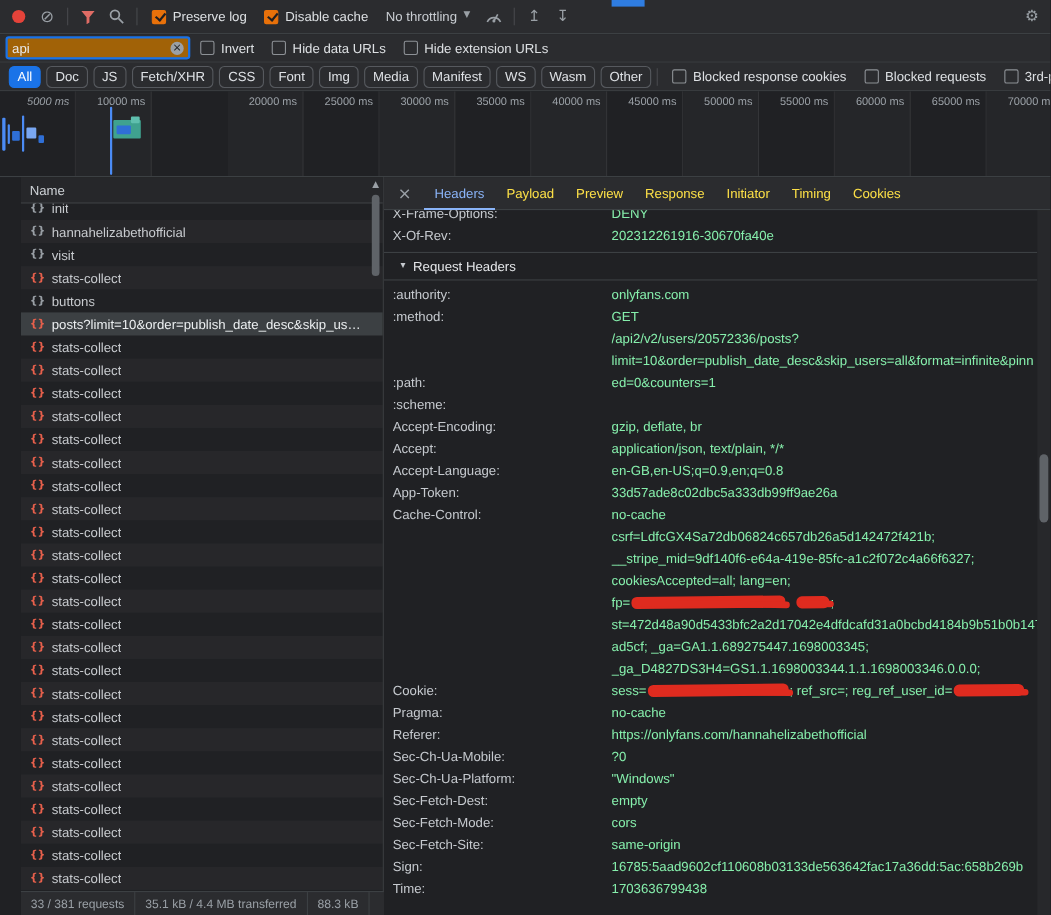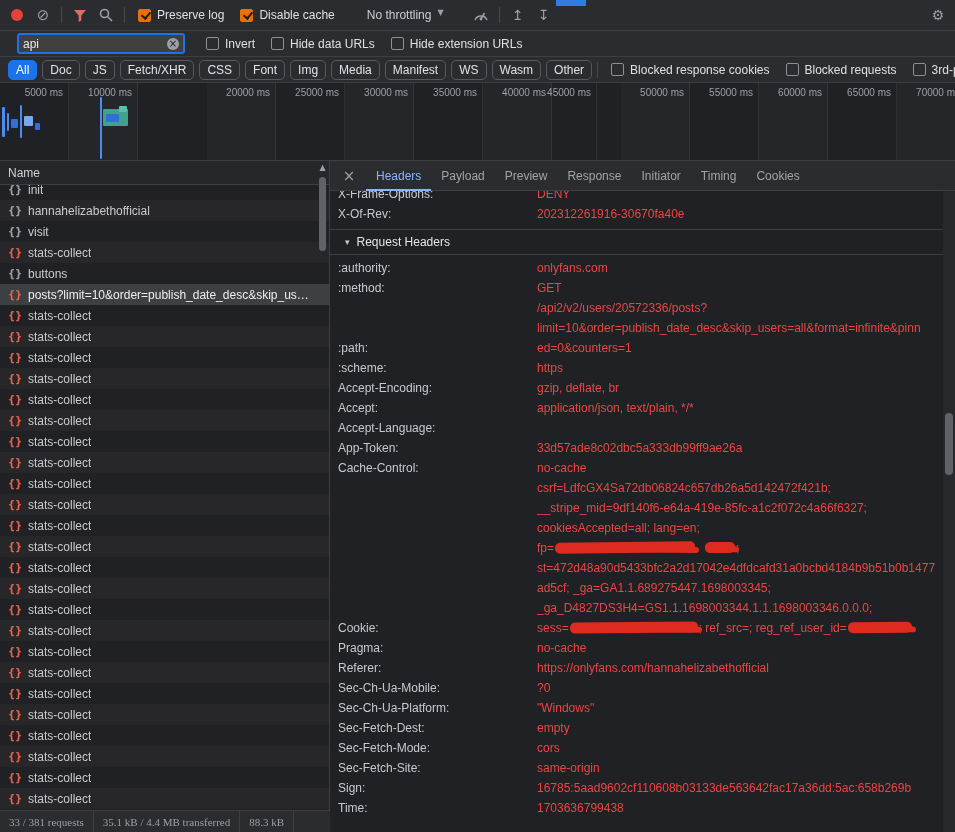--- a/index.html
+++ b/index.html
@@ -16,68 +16,68 @@
   .record-dot{width:12px;height:12px;border-radius:50%;background:#e5433a;}
   .vsep{width:1px;height:16px;background:#47494d;margin:0 5px;flex:0 0 auto;}
   .spacer{flex:1;}
 
   .cb-label{display:flex;align-items:center;gap:6px;margin:0 8px;color:#dde0e3;cursor:pointer;flex:0 0 auto;white-space:nowrap;}
   .cb{width:13px;height:13px;border:1.5px solid #8d9196;border-radius:2px;position:relative;flex:0 0 auto;background:transparent;}
   .cb.checked{background:#e8710a;border-color:#e8710a;}
   .cb.checked::after{content:"";position:absolute;left:3.5px;top:0.5px;width:4px;height:7px;border:solid #1e1f22;border-width:0 2px 2px 0;transform:rotate(40deg);}
   .cb-group{display:flex;align-items:center;flex:0 0 auto;}
 
-  .dropdown{display:flex;gap:6px;color:#c9cdd2;margin:0 24px;cursor:pointer;flex:0 0 auto;}
+  .dropdown{display:flex;gap:6px;color:#c9cdd2;margin:0 8px;cursor:pointer;flex:0 0 auto;}
   .dropdown .caret{font-size:8px;color:#9aa0a6;}
 
-  #filter-input-wrap{display:flex;align-items:center;height:19px;width:166px;margin:0 14px;border:1px solid #1a73e8;box-shadow:0 0 0 1px #1a73e8;border-radius:2px;background:#404040;padding:0 4px;flex:0 0 auto;}
+  #filter-input-wrap{display:flex;align-items:center;height:19px;width:166px;margin:0 2px;border:1px solid #1a73e8;box-shadow:0 0 0 1px #1a73e8;border-radius:2px;background:#a16207;padding:0 4px;flex:0 0 auto;}
   #filter-input{flex:1;background:transparent;border:none;outline:none;color:#e8eaed;font:12px "Liberation Sans",sans-serif;min-width:0;}
   .clear-circle{width:12px;height:12px;border-radius:50%;background:#9aa0a6;color:#1d1e21;display:flex;align-items:center;justify-content:center;font-size:10px;line-height:1;cursor:pointer;flex:0 0 auto;}
 
   #type-pills{display:flex;align-items:center;gap:5px;margin-left:4px;flex:0 0 auto;}
   .pill{border:1px solid #56595e;border-radius:5px;padding:2px 7px;color:#dfe2e6;cursor:pointer;line-height:14px;white-space:nowrap;}
   .pill.selected{background:#1a73e8;border-color:#1a73e8;color:#fff;}
 
   #timeline{position:relative;height:78px;border-bottom:1px solid #3c4043;overflow:hidden;background:#202124;}
   .tl-band{position:absolute;top:0;bottom:0;width:69px;border-right:1px solid rgba(255,255,255,0.07);}
   .tl-band.alt{background:rgba(255,255,255,0.025);}
   .tl-label{position:absolute;top:4px;right:5px;font-size:10px;color:#9aa0a6;white-space:nowrap;}
   .tl-bar{position:absolute;border-radius:1px;}
 
-  #main{position:absolute;top:161px;left:0;right:0;bottom:0;display:flex;}
+  #main{position:absolute;top:161px;left:0;right:0;bottom:0;display:flex;padding-left:19px;}
 
   #left-panel{width:330px;flex:0 0 330px;border-right:1px solid #3c4043;position:relative;background:#202124;}
   #name-header{height:24px;display:flex;align-items:center;padding-left:8px;color:#cdd1d5;border-bottom:1px solid #3c4043;background:#26272a;}
   #request-rows{position:absolute;top:24px;left:0;right:0;bottom:22px;overflow:hidden;}
   #request-rows .req-row:first-child{margin-top:-6px;}
   .req-row{height:21px;display:flex;align-items:center;gap:6px;padding:0 14px 0 8px;color:#c8cbcf;cursor:pointer;}
   .req-row:nth-child(even){background:rgba(255,255,255,0.03);}
   .req-row.selected{background:#3c4043;color:#eceff1;}
   .req-icon{width:14px;flex:0 0 14px;font-size:10px;text-align:center;color:#9aa0a6;font-weight:bold;}
   .req-icon.red{color:#e8604c;}
   .req-name{white-space:nowrap;overflow:hidden;text-overflow:ellipsis;}
 
   #list-scrollbar{position:absolute;top:2px;right:1px;width:11px;bottom:30px;z-index:5;}
   #list-scroll-up{color:#9aa0a6;font-size:8px;text-align:center;cursor:pointer;}
   #list-scroll-thumb{width:7px;margin:5px auto 0;height:74px;border-radius:4px;background:#5f6368;cursor:pointer;}
 
   #status-bar{position:absolute;left:0;bottom:0;width:330px;height:22px;background:#2b2c2f;border-top:1px solid #3c4043;display:flex;align-items:center;font-size:11px;color:#9aa0a6;overflow:hidden;z-index:6;}
-  .status-seg{padding:0 9px;border-right:1px solid #3c4043;white-space:nowrap;height:100%;display:flex;align-items:center;font-family:Liberation Serif, serif;}
+  .status-seg{padding:0 9px;border-right:1px solid #3c4043;white-space:nowrap;height:100%;display:flex;align-items:center;}
 
   #detail-panel{flex:1;position:relative;min-width:0;background:#202124;}
   #tab-bar{height:30px;display:flex;align-items:center;background:#2b2c2f;border-bottom:1px solid #3c4043;padding-left:8px;position:relative;z-index:4;}
   #detail-close{width:22px;height:22px;display:flex;align-items:center;justify-content:center;color:#9aa0a6;font-size:15px;cursor:pointer;margin-right:6px;flex:0 0 auto;}
-  .tab{height:30px;display:flex;align-items:center;padding:0 10px;color:#a3a3a3;cursor:pointer;white-space:nowrap;}
+  .tab{height:30px;display:flex;align-items:center;padding:0 10px;color:#fde047;cursor:pointer;white-space:nowrap;}
   .tab.active{color:#8ab4f8;box-shadow:inset 0 -2px 0 #8ab4f8;}
 
   #detail-content{position:absolute;top:30px;left:0;right:12px;bottom:0;overflow:hidden;padding-left:8px;}
   .hrow{display:flex;align-items:flex-end;}
   .hname{flex:0 0 199px;line-height:20px;color:#c6cacf;white-space:nowrap;overflow:hidden;}
   .hval{flex:1;min-width:0;}
-  .vline{line-height:20px;white-space:nowrap;overflow:hidden;color:#ef4444;}
+  .vline{line-height:20px;white-space:nowrap;overflow:hidden;color:#86efac;}
   #pre-rows{margin-top:-7px;}
   #section-row{margin:5px 0 0 -8px;padding-left:15px;height:26px;display:flex;align-items:center;gap:7px;border-top:1px solid #3c4043;border-bottom:1px solid #3c4043;color:#e4e6e9;cursor:pointer;}
   #section-caret{font-size:9px;color:#c6cacf;}
   #header-rows{padding-top:3px;}
 
   .redact{display:inline-block;height:11px;border-radius:5px;background:#df2b1f;vertical-align:middle;position:relative;margin:0 1px;transform:translateY(-1px) rotate(-0.6deg);}
   .redact::after{content:"";position:absolute;left:3px;right:-4px;top:4px;height:6px;border-radius:3px;background:#df2b1f;transform:rotate(1.4deg);}
   .redact + .redact{margin-left:9px;}
 
   #detail-scrollbar{position:absolute;top:30px;right:0;width:12px;bottom:0;background:#27282b;}
@@ -194,42 +194,42 @@
         <span>Blocked requests</span>
       </div>
       <div class="cb-label">
         <span class="cb"></span>
         <span>3rd-party requests</span>
       </div>
     </div>
 </div>
 
 <div id="timeline">
-    <div class="tl-band" style="left: 0px;">
+    <div class="tl-band" style="left: 0px; font-style: italic;">
       <span class="tl-label">5000 ms</span>
     </div>
     <div class="tl-band alt" style="left: 69px;">
       <span class="tl-label">10000 ms</span>
     </div>
     <div class="tl-band alt" style="left: 207px;">
       <span class="tl-label">20000 ms</span>
     </div>
     <div class="tl-band" style="left: 276px;">
       <span class="tl-label">25000 ms</span>
     </div>
     <div class="tl-band alt" style="left: 345px;">
       <span class="tl-label">30000 ms</span>
     </div>
     <div class="tl-band" style="left: 414px;">
       <span class="tl-label">35000 ms</span>
     </div>
     <div class="tl-band alt" style="left: 483px;">
       <span class="tl-label">40000 ms</span>
     </div>
-    <div class="tl-band" style="left: 528px;">
+    <div class="tl-band" style="left: 552px;">
       <span class="tl-label">45000 ms</span>
     </div>
     <div class="tl-band alt" style="left: 621px;">
       <span class="tl-label">50000 ms</span>
     </div>
     <div class="tl-band" style="left: 690px;">
       <span class="tl-label">55000 ms</span>
     </div>
     <div class="tl-band alt" style="left: 759px;">
       <span class="tl-label">60000 ms</span>
@@ -439,38 +439,38 @@
           <div class="hrow">
             <div class="hname">:path:</div>
             <div class="hval">
               <div class="vline"><span>/api2/v2/users/20572336/posts?</span></div>
               <div class="vline"><span>limit=10&amp;order=publish_date_desc&amp;skip_users=all&amp;format=infinite&amp;pinn</span></div>
               <div class="vline"><span>ed=0&amp;counters=1</span></div>
             </div>
           </div>
           <div class="hrow">
             <div class="hname">:scheme:</div>
-            <div class="hval">
-              <div class="vline"><span>https</span></div>
-            </div>
           </div>
           <div class="hrow">
             <div class="hname">Accept-Encoding:</div>
             <div class="hval">
               <div class="vline"><span>gzip, deflate, br</span></div>
             </div>
           </div>
           <div class="hrow">
             <div class="hname">Accept:</div>
             <div class="hval">
               <div class="vline"><span>application/json, text/plain, */*</span></div>
             </div>
           </div>
           <div class="hrow">
             <div class="hname">Accept-Language:</div>
+            <div class="hval">
+              <div class="vline"><span>en-GB,en-US;q=0.9,en;q=0.8</span></div>
+            </div>
           </div>
           <div class="hrow">
             <div class="hname">App-Token:</div>
             <div class="hval">
               <div class="vline"><span>33d57ade8c02dbc5a333db99ff9ae26a</span></div>
             </div>
           </div>
           <div class="hrow">
             <div class="hname">Cache-Control:</div>
             <div class="hval">

